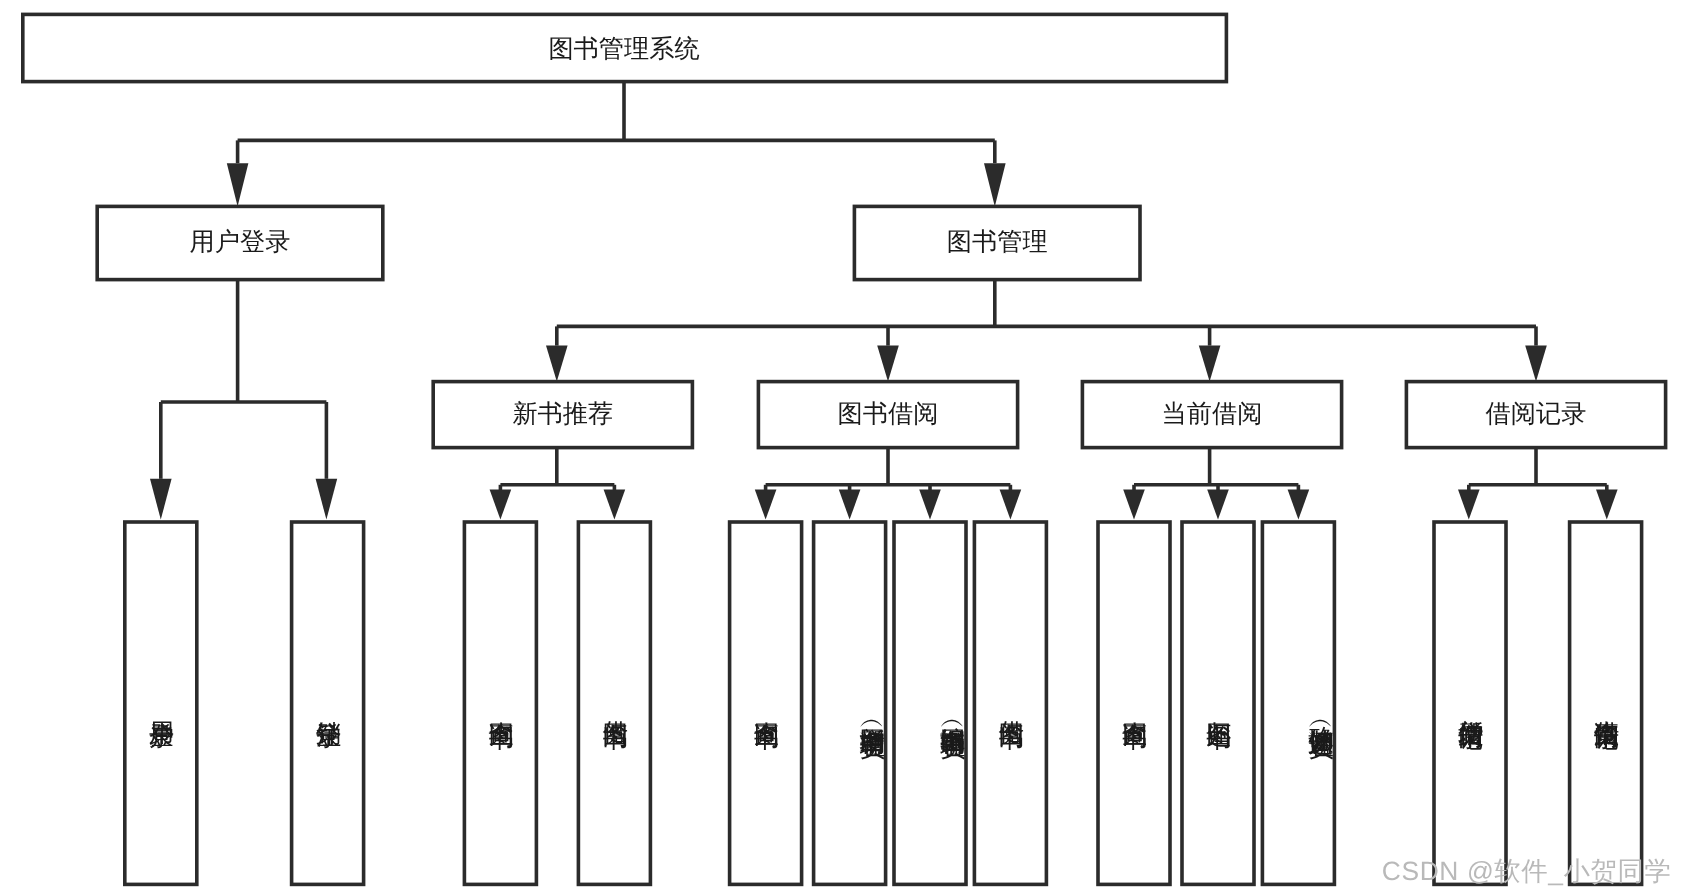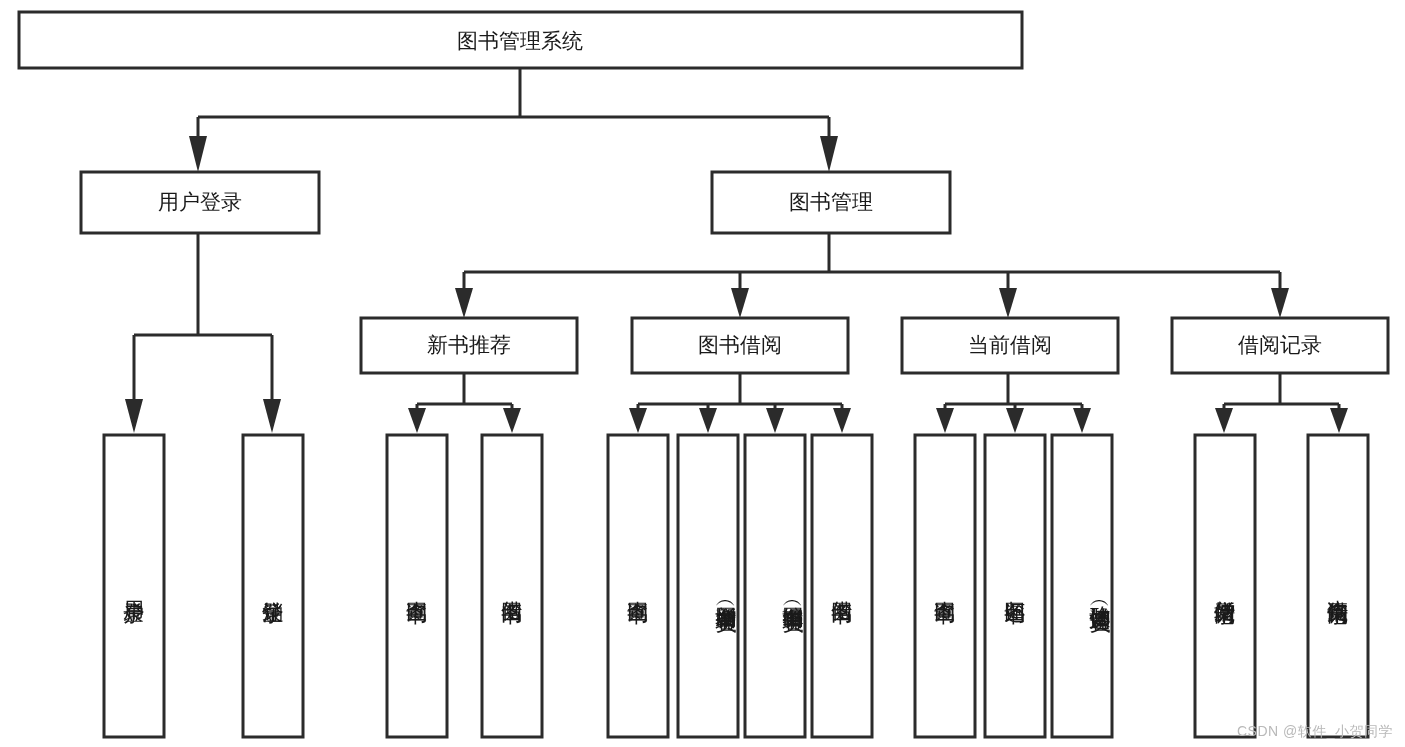--- a/index.html
+++ b/index.html
@@ -62,21 +62,21 @@
     text-orientation: upright;
     letter-spacing: 1px;
     pointer-events: none;
     user-select: none;
   }
   .watermark {
     position: absolute;
     right: 12px;
     bottom: 6px;
     font-family: "Liberation Sans", "DejaVu Sans", sans-serif;
-    font-size: 14px;
+    font-size: 22px;
     color: #b9b9b9;
     letter-spacing: 0.5px;
     user-select: none;
     white-space: nowrap;
   }
 </style>
 </head>
 <body>
 
 <div id="diagram-root">

